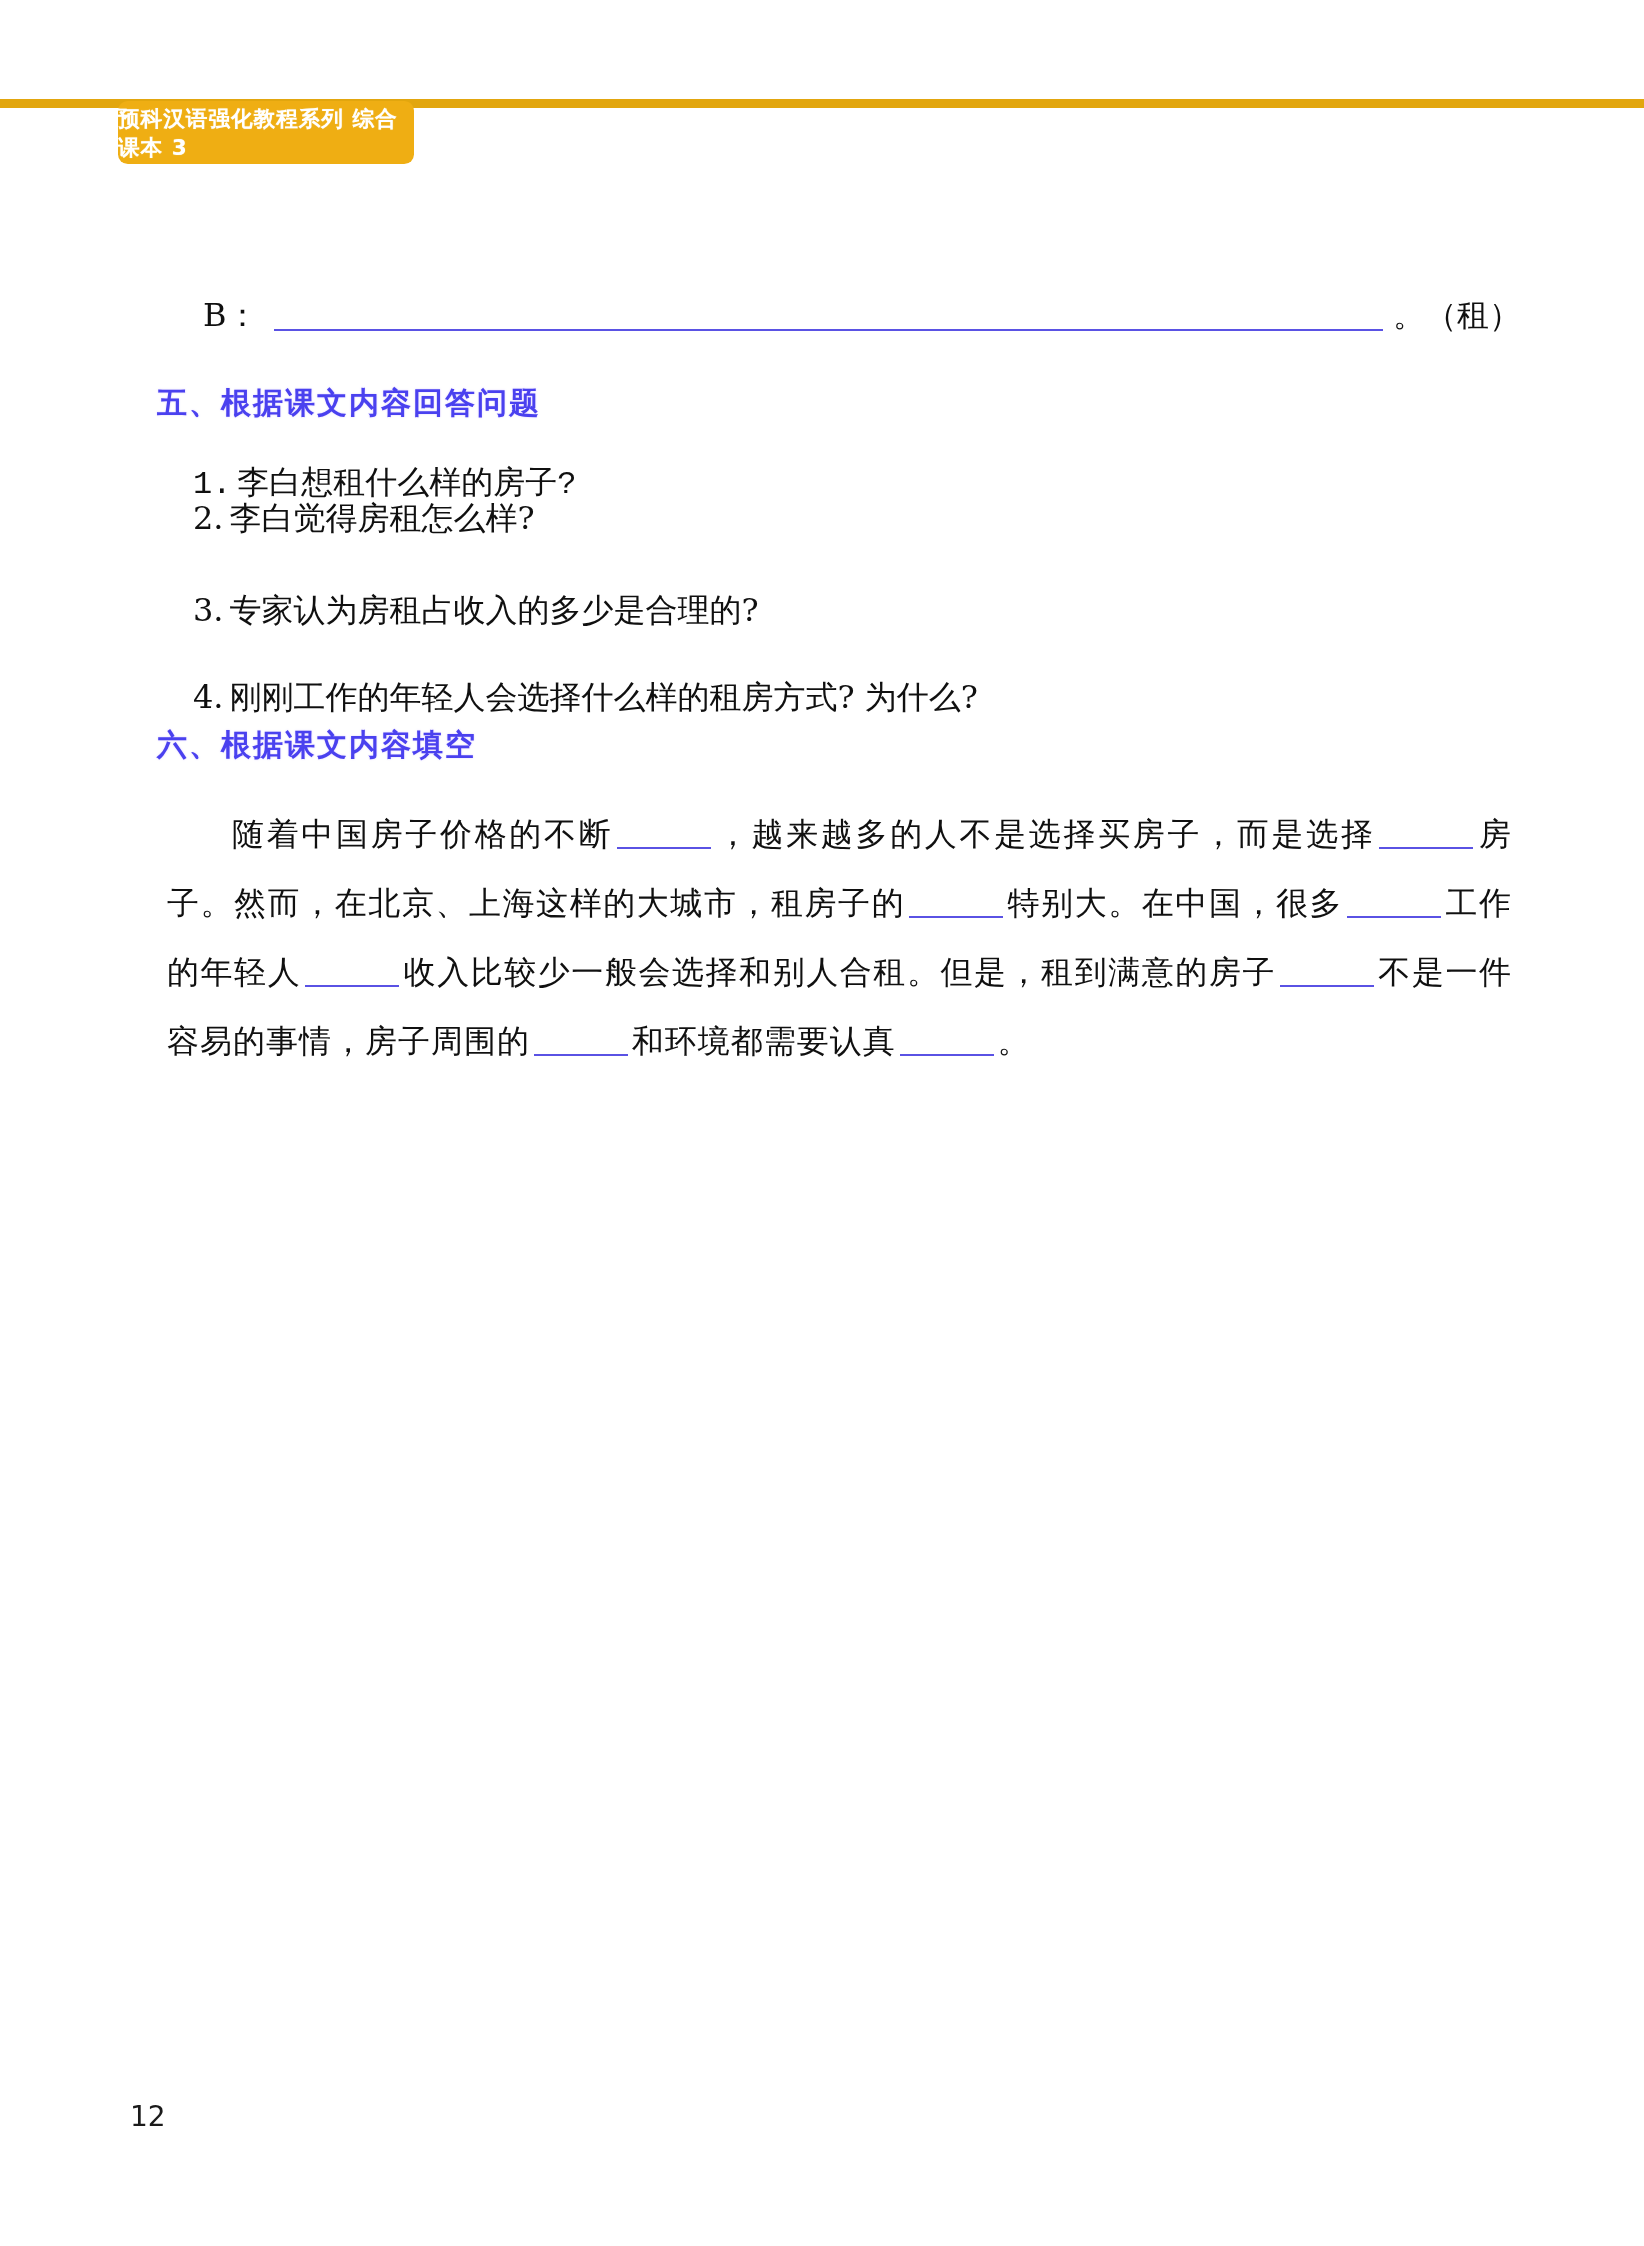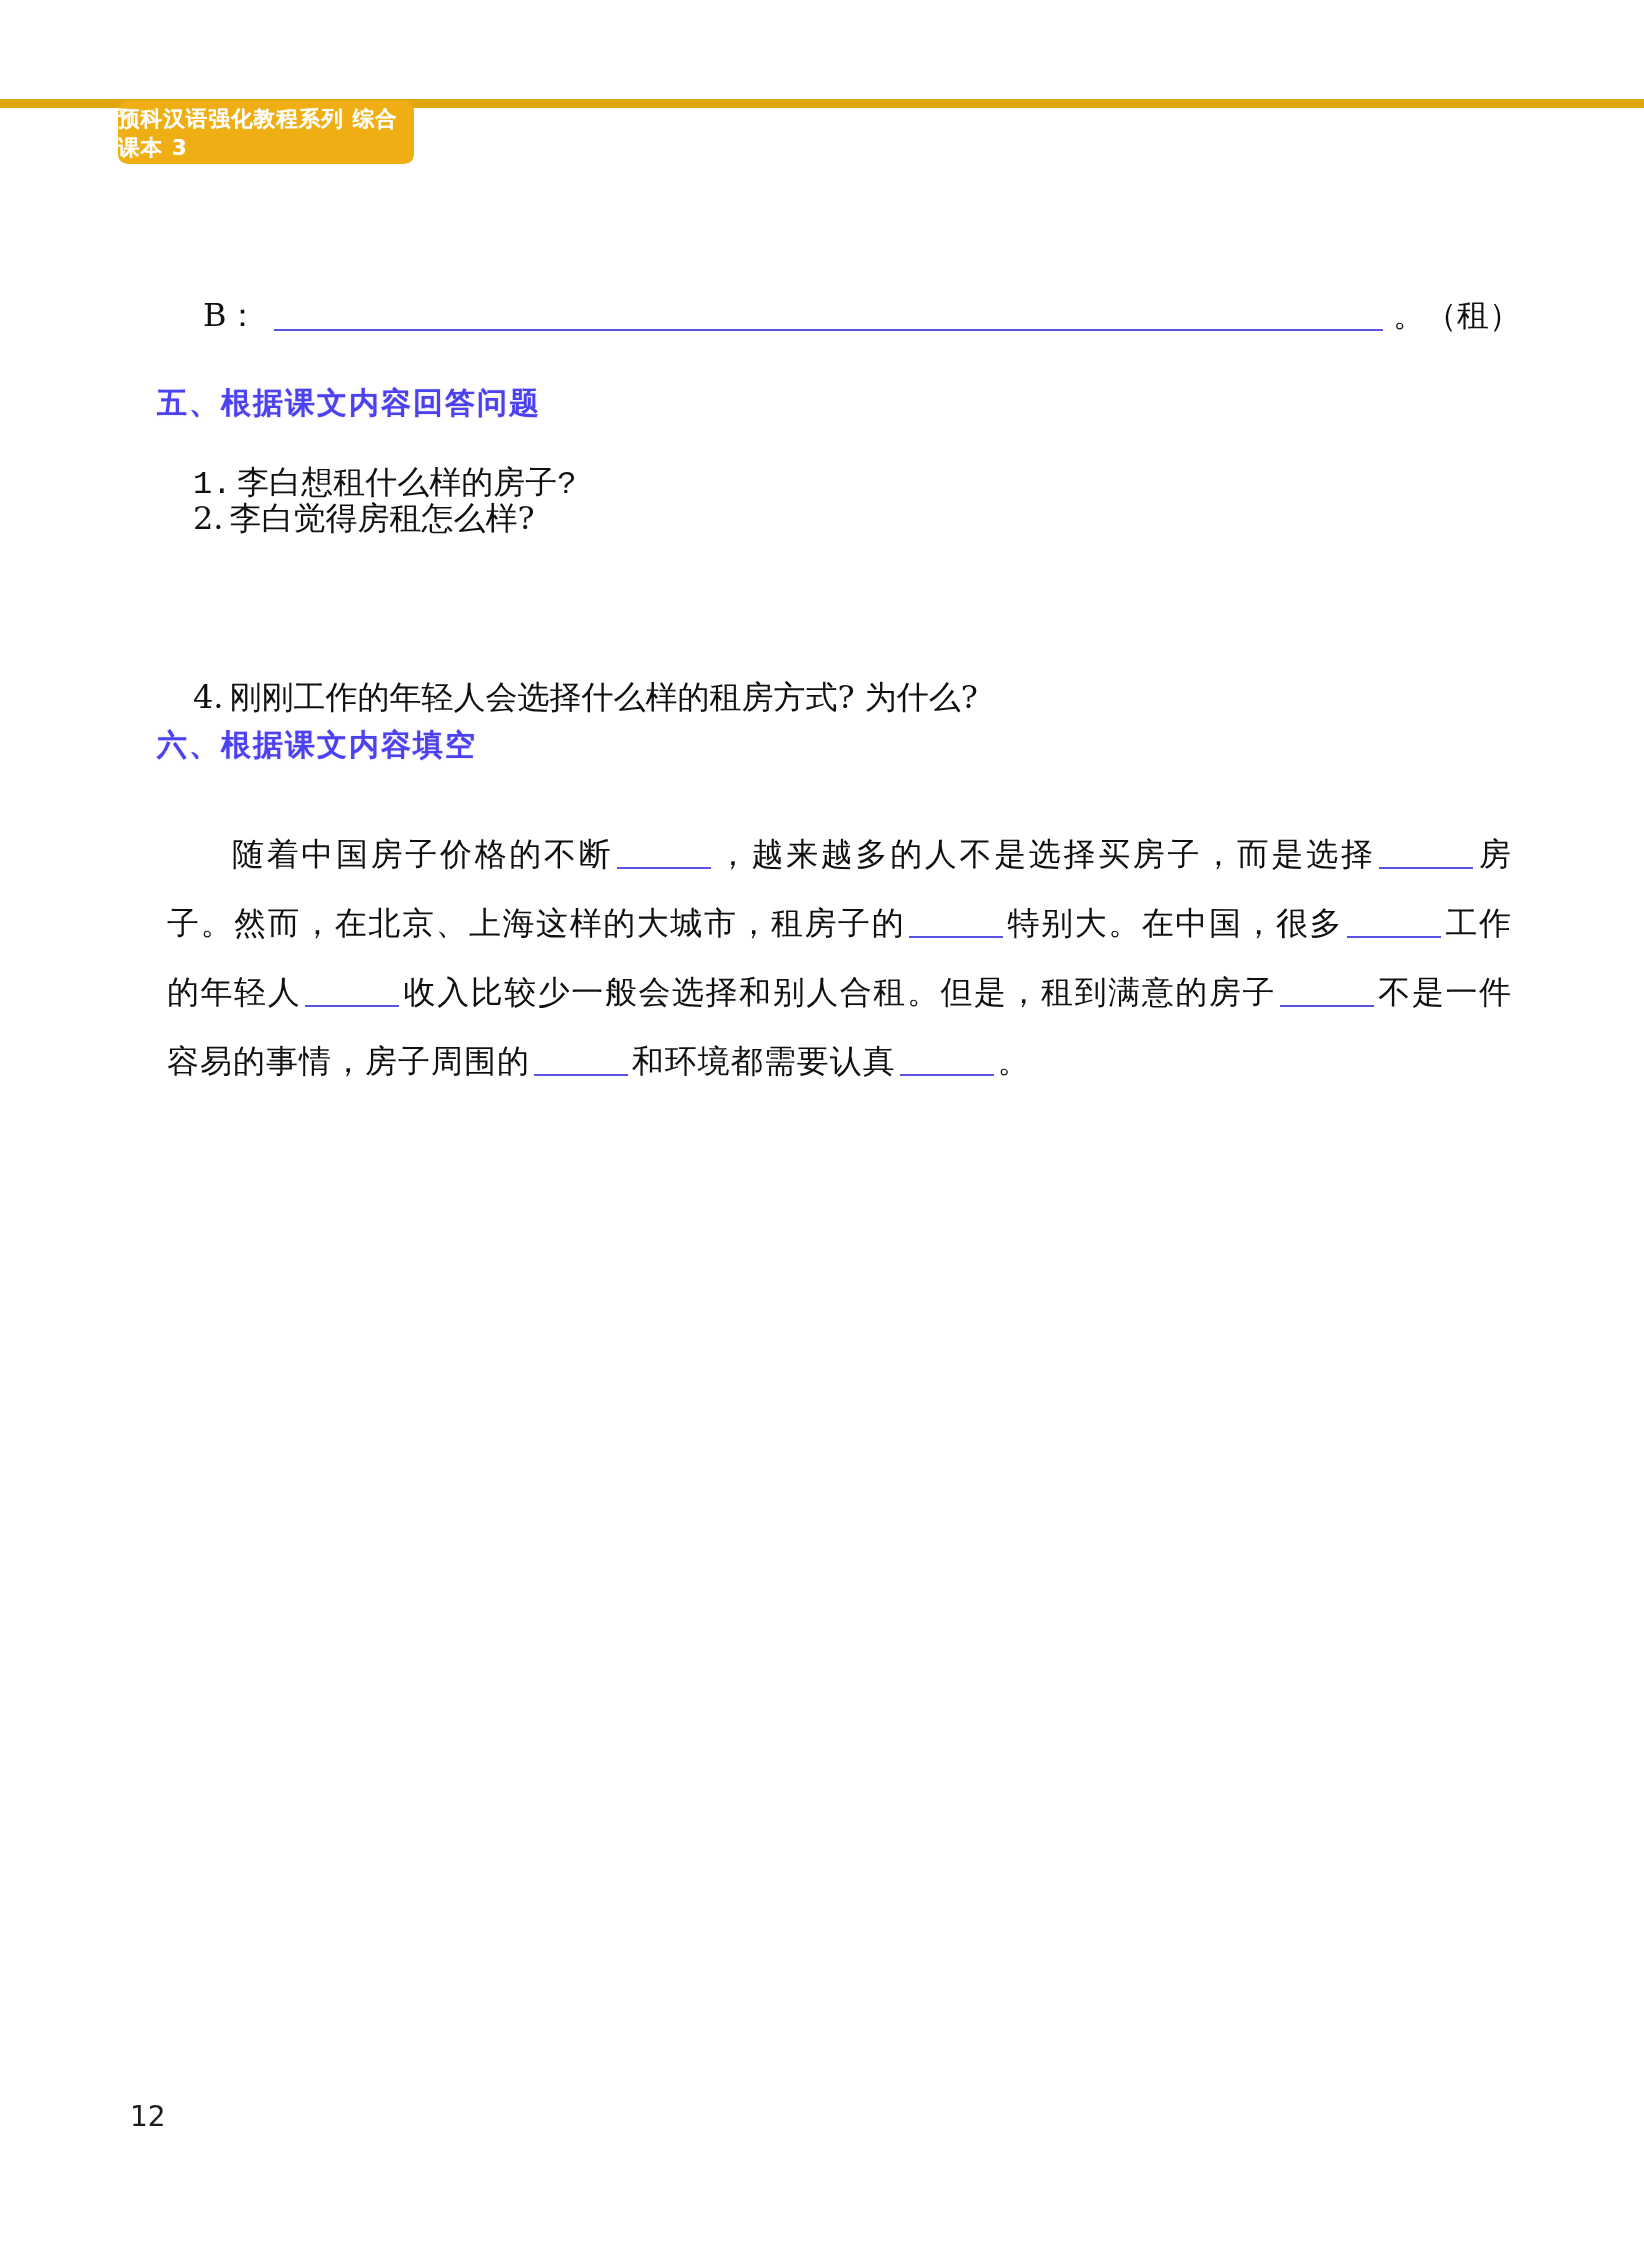--- a/index.html
+++ b/index.html
@@ -74,21 +74,21 @@
     font-size:32px; white-space:nowrap;
   }
   .question .num { margin-right:5.9px; }
   .q1 { top:461px;font-family:Liberation Mono, monospace; }
   .q2 { top:497px;text-align:right; }
   .q3 { top:589px; }
   .q4 { top:653px;margin-top:23px; }
 
   
   .cloze {
-    position:absolute; left:167px; top:820px;
+    position:absolute; left:167px; top:800px;
     width:1345px;
     font-size:32px;
     line-height:69px;
     text-align:justify;
     text-indent:65px;
     letter-spacing:1px;
   }
   .blank {
     display:inline-block;
     width:94px;
@@ -121,20 +121,23 @@
   </div>
 
   <div class="section-heading heading-5">五、根据课文内容回答问题</div>
 
   <div class="question q1">
     <span class="num">1.</span><span>李白想租什么样的房子?</span>
   </div>
   <div class="question q2">
     <span class="num">2.</span><span>李白觉得房租怎么样?</span>
   </div>
+  <div class="question q3">
+    <span class="num">3.</span><span>专家认为房租占收入的多少是合理的?</span>
+  </div>
   <div class="question q4">
     <span class="num">4.</span><span>刚刚工作的年轻人会选择什么样的租房方式? 为什么?</span>
   </div>
 
   <div class="section-heading heading-6">六、根据课文内容填空</div>
 
   <div class="cloze">
     <span>随着中国房子价格的不断</span><span class="blank"></span><span>，越来越多的人不是选择买房子，而是选择</span><span class="blank"></span><span>房子。然而，在北京、上海这样的大城市，租房子的</span><span class="blank"></span><span>特别大。在中国，很多</span><span class="blank"></span><span>工作的年轻人</span><span class="blank"></span><span>收入比较少一般会选择和别人合租。但是，租到满意的房子</span><span class="blank"></span><span>不是一件容易的事情，房子周围的</span><span class="blank"></span><span>和环境都需要认真</span><span class="blank"></span><span>。</span>
   </div>
 

